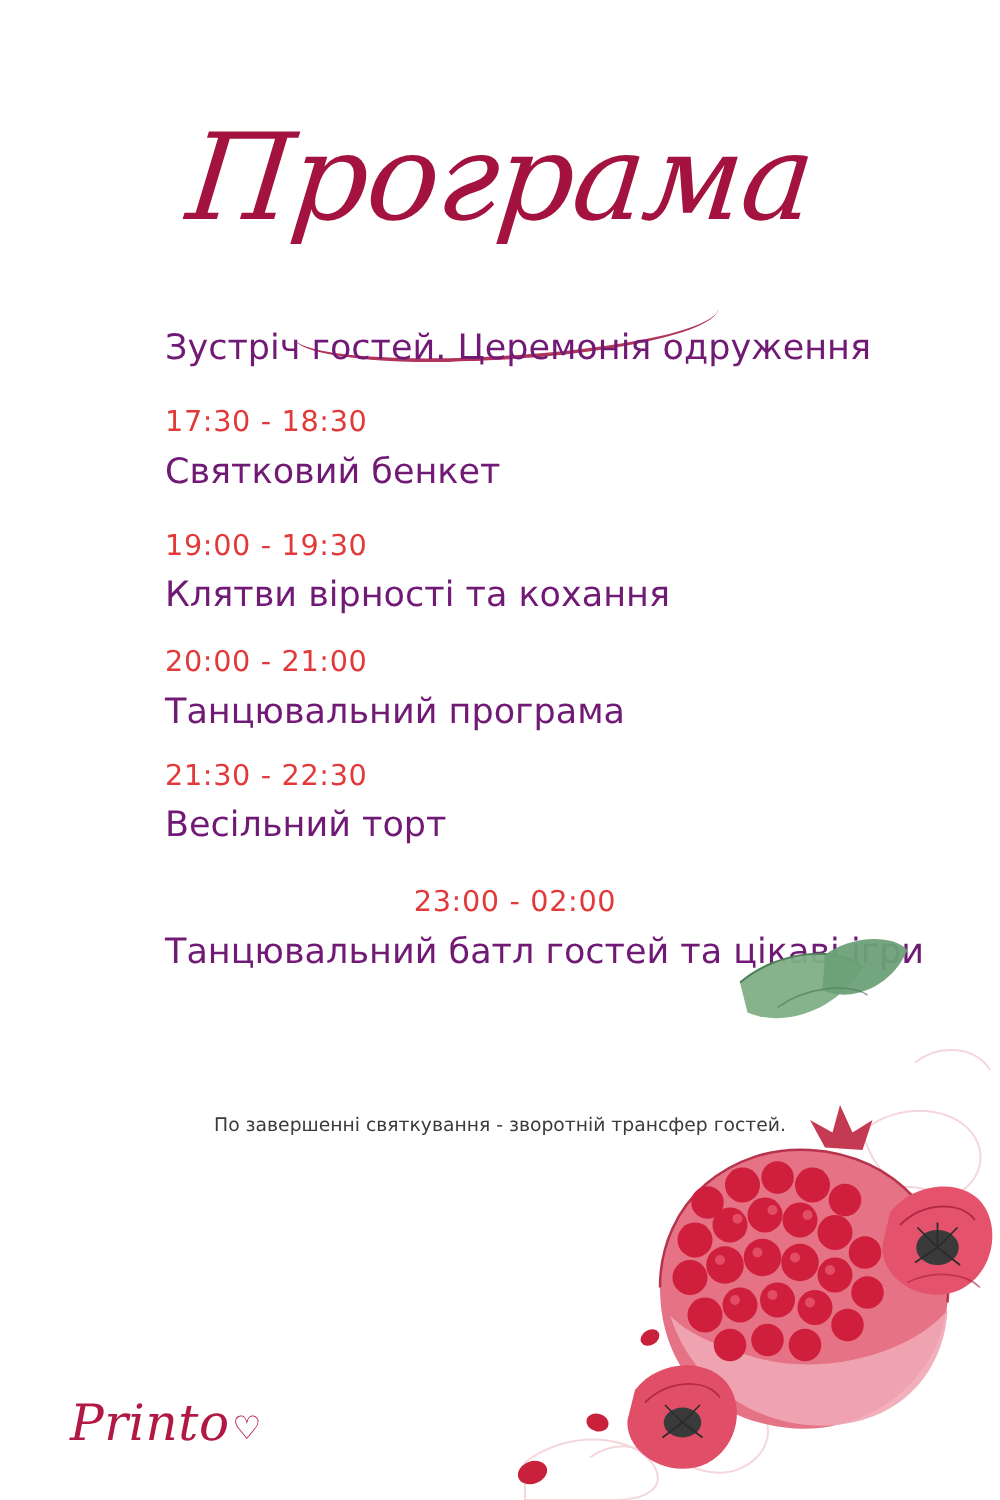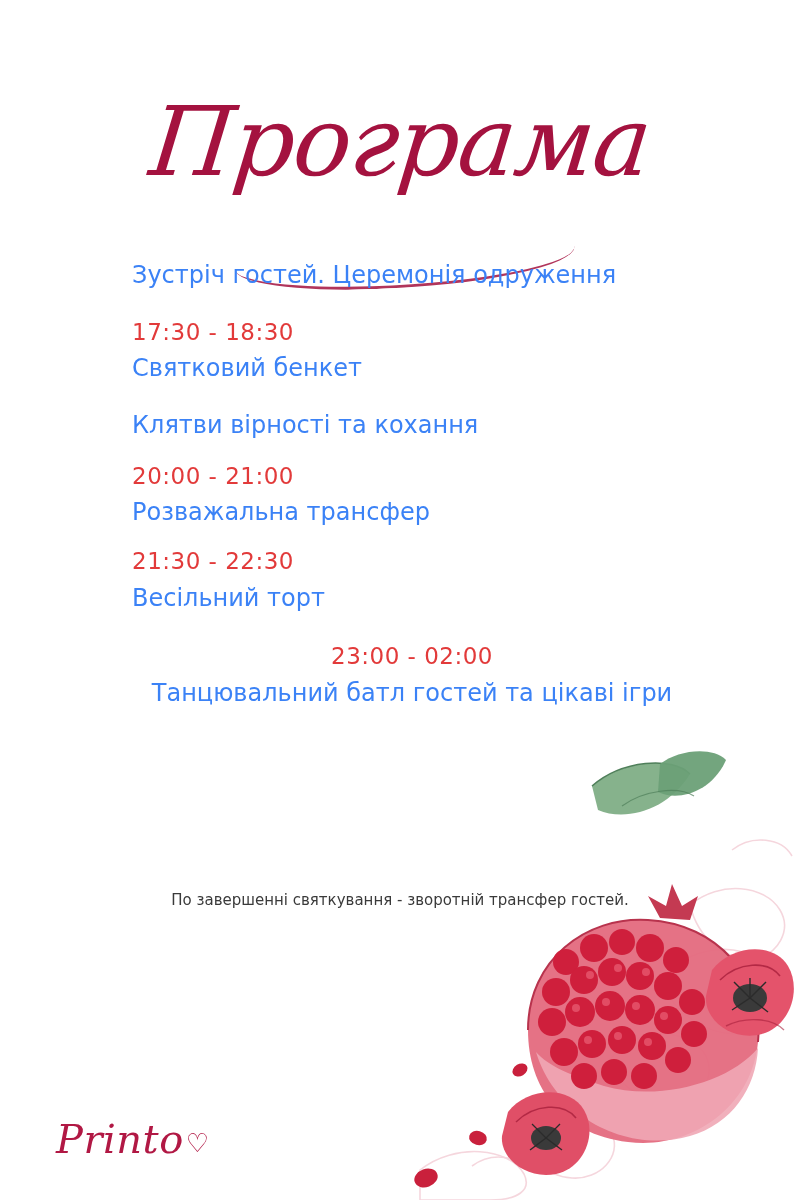--- a/index.html
+++ b/index.html
@@ -69,22 +69,22 @@
   .row .time {
     font-family: "DejaVu Sans", sans-serif;
     font-size: 23px;
     color: #e23a3a;
     letter-spacing: .5px;
     line-height: 1.5;
     white-space: nowrap;
   }
   .row .desc {
     font-family: "DejaVu Sans", sans-serif;
-    font-size: 24px;
-    color: #3b82f6;
+    font-size: 28px;
+    color: #701a75;
     line-height: 1.45;
     margin-top: 2px;
     white-space: nowrap;
   }
   .row.r0 { margin-bottom: 22px; }
   .row.r1 { margin-bottom: 22px; }
   .row.r2 { margin-bottom: 16px; }
   .row.r3 { }
   .row.r4 { margin-bottom: 24px; }
   .row.r5 { margin-bottom: 0; text-align: center; }
@@ -153,26 +153,27 @@
     <div class="row r0">
       <div class="desc">Зустріч гостей. Церемонія одруження</div>
     </div>
 
     <div class="row r1">
       <div class="time">17:30 - 18:30</div>
       <div class="desc">Святковий бенкет</div>
     </div>
 
     <div class="row r2">
+      <div class="time">19:00 - 19:30</div>
       <div class="desc">Клятви вірності та кохання</div>
     </div>
 
     <div class="row r3">
       <div class="time">20:00 - 21:00</div>
-      <div class="desc">Розважальна трансфер</div>
+      <div class="desc">Танцювальний програма</div>
     </div>
 
     <div class="row r4">
       <div class="time">21:30 - 22:30</div>
       <div class="desc">Весільний торт</div>
     </div>
 
     <div class="row r5">
       <div class="time">23:00 - 02:00</div>
       <div class="desc">Танцювальний батл гостей та цікаві ігри</div>

